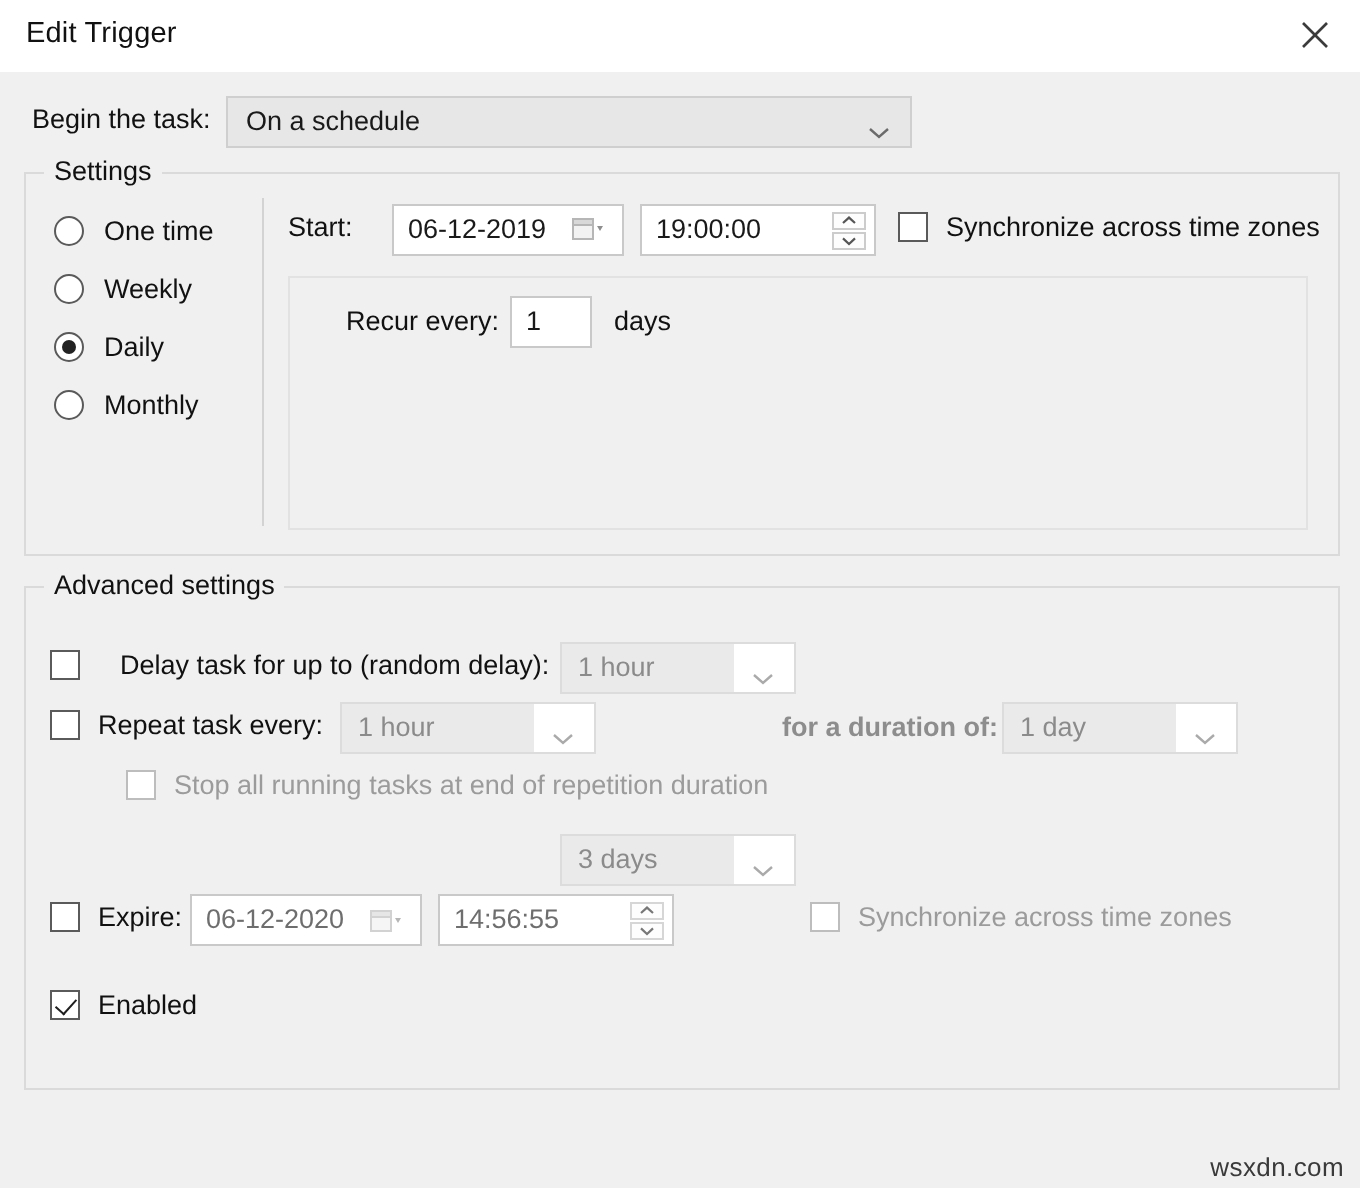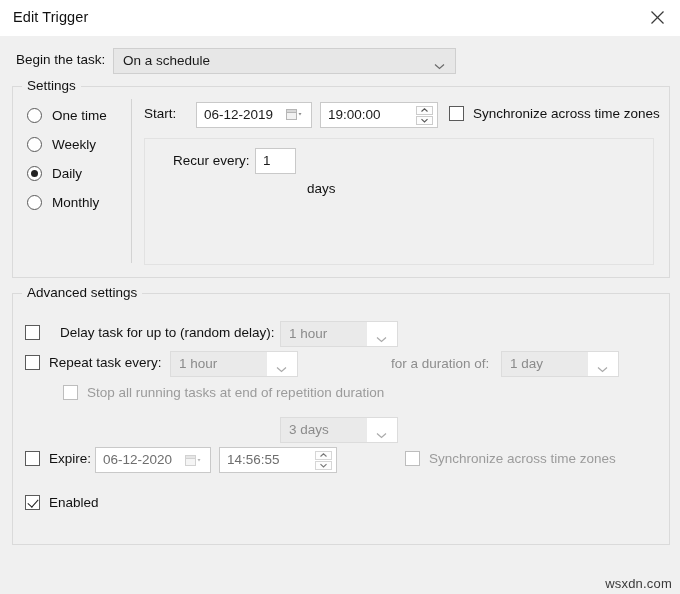--- a/index.html
+++ b/index.html
@@ -245,21 +245,20 @@
     color: #111111;
   }
   #recur-value {
     left: 110px; top: 9px; width: 41px;
   }
   #recur-units {
     position: absolute;
     left: 162px; top: 14px;
     font-size: 13.5px;
     color: #111111;
-    margin-top: 28px;
   }
 
   
   .adv-row {
     position: absolute;
     left: 0;
     height: 28px;
   }
   .check-inline {
     position: absolute;
@@ -287,20 +286,21 @@
     color: #8b8b8b;
   }
   .combo .combo-arrow {
     position: absolute;
     right: 10px; top: 9px;
   }
   .static-label {
     position: absolute;
     font-size: 13.5px;
     color: #8d8d8d;
+    font-weight: bold;
   }
 
   
   #watermark {
     position: absolute;
     right: 8px; bottom: 3px;
     font-size: 13px;
     color: #3a3a3a;
     letter-spacing: 0.2px;
   }

